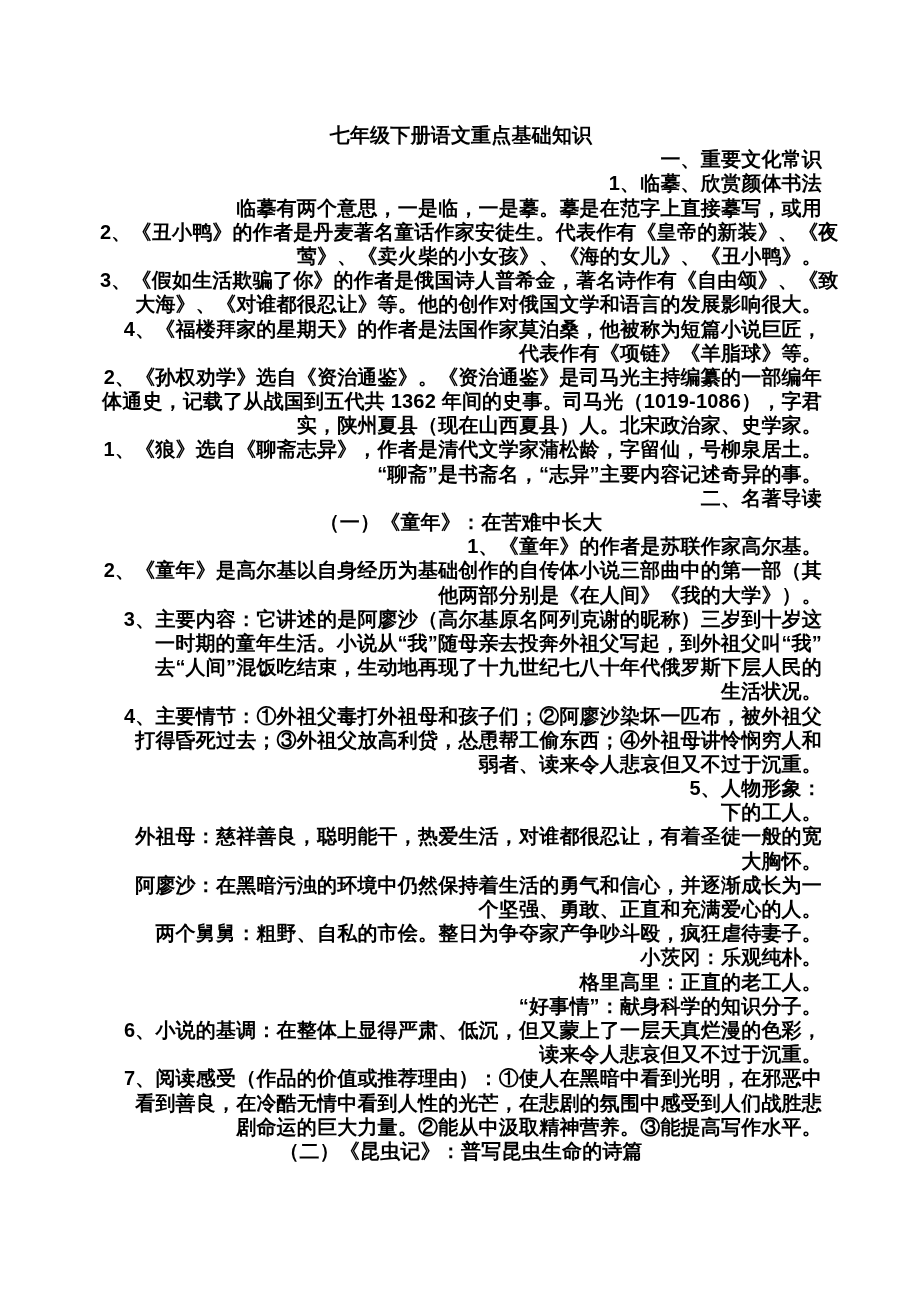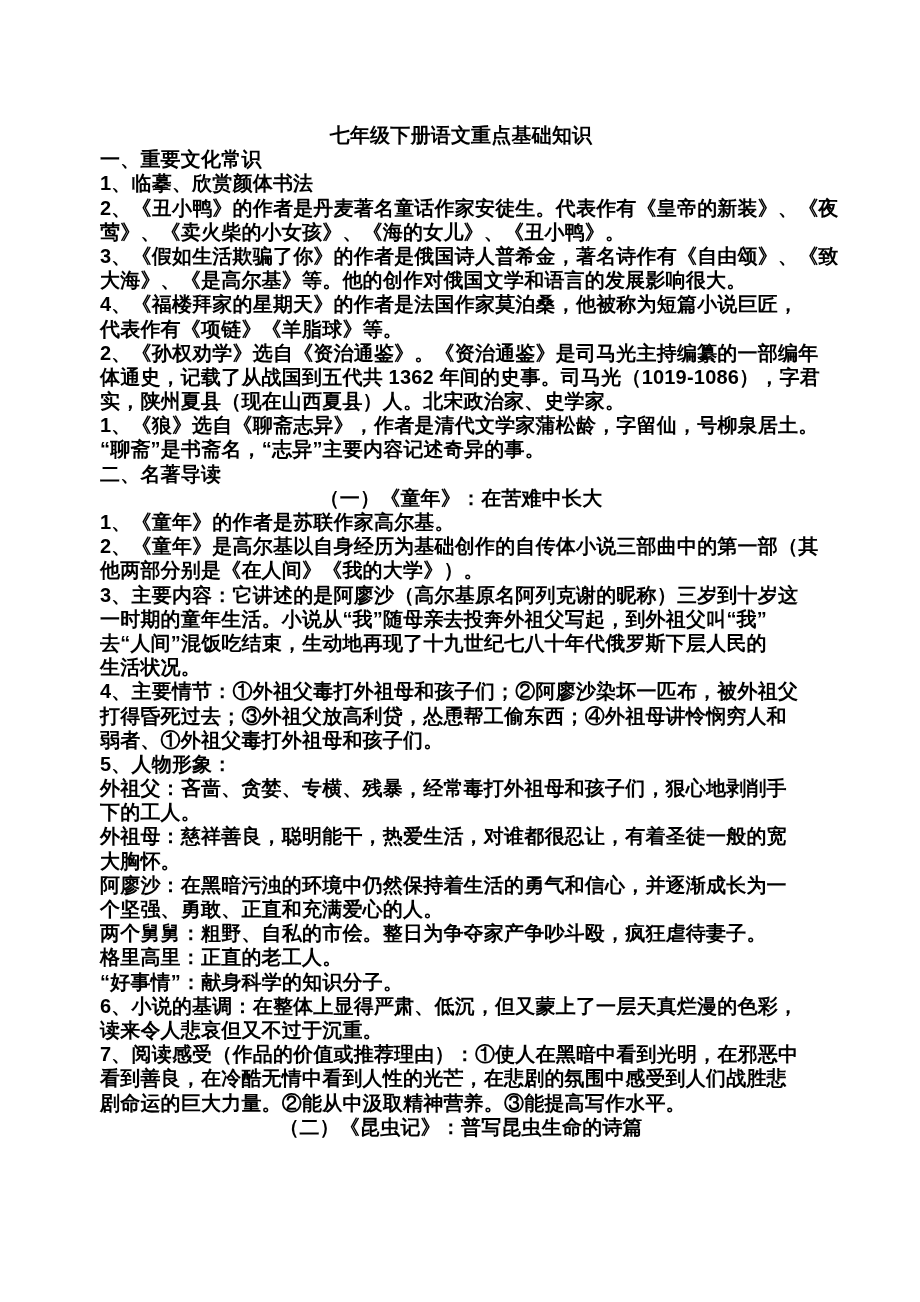--- a/index.html
+++ b/index.html
@@ -29,70 +29,71 @@
     top: 111px;
     width: 722px;
     font-size: 20px;
     font-weight: 700;
     line-height: 24.2px;
     letter-spacing: 0.2px;
   }
   .line {
     white-space: nowrap;
     height: 24.2px;
-    text-align: left;
+    text-align: right;
   }
   .line.center {
     text-align: center;
   }
   .u {
     text-underline-offset: 3px;
     text-decoration-thickness: 1.5px;
   }
 </style>
 </head>
 <body>
 
 <div class="doc-page">
   <div class="doc-content">
     <div class="line center">七年级下册语文重点基础知识</div>
     <div id="doc-lines">
         <div class="line"><span>一、重要文化常识</span></div>
         <div class="line"><span>1、临摹、欣赏颜体书法</span></div>
+        <div class="line"><span>临摹有两个意思，一是临，一是摹。摹是在范字上直接摹写，或用</span></div>
         <div class="line"><span>2、</span><span class="u">《丑小鸭》</span><span>的作者是</span><span class="u">丹麦</span><span>著名童话作家</span><span class="u">安徒生</span><span>。代表作有</span><span class="u">《皇帝的新装》、《夜</span></div>
         <div class="line"><span class="u">莺》、《卖火柴的小女孩》、《海的女儿》、《丑小鸭》</span><span>。</span></div>
         <div class="line"><span>3、</span><span class="u">《假如生活欺骗了你》</span><span>的作者是</span><span class="u">俄国</span><span>诗人</span><span class="u">普希金</span><span>，著名诗作有</span><span class="u">《自由颂》、《致</span></div>
-        <div class="line"><span class="u">大海》、《是高尔基》</span><span>等。他的创作对俄国文学和语言的发展影响很大。</span></div>
+        <div class="line"><span class="u">大海》、《对谁都很忍让》</span><span>等。他的创作对俄国文学和语言的发展影响很大。</span></div>
         <div class="line"><span>4、《福楼拜家的星期天》的作者是</span><span class="u">法国</span><span>作家</span><span class="u">莫泊桑</span><span>，他被称为</span><span class="u">短篇小说巨匠</span><span>，</span></div>
         <div class="line"><span>代表作有</span><span class="u">《项链》《羊脂球》</span><span>等。</span></div>
         <div class="line"><span>2、《孙权劝学》选自</span><span class="u">《资治通鉴》</span><span>。《资治通鉴》是</span><span class="u">司马光</span><span>主持编纂的一部</span><span class="u">编年</span></div>
         <div class="line"><span class="u">体通史</span><span>，记载了从</span><span class="u">战国</span><span>到</span><span class="u">五代</span><span>共 1362 年间的史事。</span><span class="u">司马光</span><span>（1019-1086），字君</span></div>
         <div class="line"><span>实，陕州夏县（现在山西夏县）人。</span><span class="u">北宋</span><span>政治家、史学家。</span></div>
         <div class="line"><span>1、《狼》选自</span><span class="u">《聊斋志异》</span><span>，作者是</span><span class="u">清代</span><span>文学家</span><span class="u">蒲松龄</span><span>，字</span><span class="u">留仙，</span><span>号</span><span class="u">柳泉居土</span><span>。</span></div>
         <div class="line"><span>“聊斋”是</span><span class="u">书斋名</span><span>，“志异”主要内容</span><span class="u">记述奇异的事</span><span>。</span></div>
         <div class="line"><span>二、名著导读</span></div>
         <div class="line center"><span>（一）《童年》：在苦难中长大</span></div>
         <div class="line"><span>1、《童年》的作者是</span><span class="u">苏联</span><span>作家</span><span class="u">高尔基</span><span>。</span></div>
         <div class="line"><span>2、《童年》是高尔基</span><span class="u">以自身经历为基础</span><span>创作的</span><span class="u">自传体</span><span>小说三部曲中的</span><span class="u">第一部</span><span>（其</span></div>
         <div class="line"><span>他两部分别是</span><span class="u">《在人间》《我的大学》</span><span>）。</span></div>
         <div class="line"><span>3、主要内容：它</span><span class="u">讲述的是阿廖沙（高尔基原名阿列克谢的昵称）三岁到十岁这</span></div>
         <div class="line"><span class="u">一时期的童年生活</span><span>。小说从“我”随母亲去投奔外祖父写起，到外祖父叫“我”</span></div>
         <div class="line"><span>去“人间”混饭吃结束，生动地再现了十九世纪七八十年代俄罗斯下层人民的</span></div>
         <div class="line"><span>生活状况。</span></div>
         <div class="line"><span>4、主要情节：①外祖父毒打外祖母和孩子们；②阿廖沙染坏一匹布，被外祖父</span></div>
         <div class="line"><span>打得昏死过去；③外祖父放高利贷，怂恿帮工偷东西；④外祖母讲怜悯穷人和</span></div>
-        <div class="line"><span>弱者、①外祖父毒打外祖母和孩子们。</span></div>
+        <div class="line"><span>弱者、读来令人悲哀但又不过于沉重。</span></div>
         <div class="line"><span>5、人物形象：</span></div>
-        <div class="line"><span>外祖父：吝啬、贪婪、专横、残暴，经常毒打外祖母和孩子们，狠心地剥削手</span></div>
         <div class="line"><span>下的工人。</span></div>
         <div class="line"><span>外祖母：慈祥善良，聪明能干，热爱生活，对谁都很忍让，有着圣徒一般的宽</span></div>
         <div class="line"><span>大胸怀。</span></div>
         <div class="line"><span>阿廖沙：在黑暗污浊的环境中仍然保持着生活的勇气和信心，并逐渐成长为一</span></div>
         <div class="line"><span>个坚强、勇敢、正直和充满爱心的人。</span></div>
         <div class="line"><span>两个舅舅：粗野、自私的市侩。整日为争夺家产争吵斗殴，疯狂虐待妻子。</span></div>
+        <div class="line"><span>小茨冈：乐观纯朴。</span></div>
         <div class="line"><span>格里高里：正直的老工人。</span></div>
         <div class="line"><span>“好事情”：献身科学的知识分子。</span></div>
         <div class="line"><span>6、小说的基调：在整体上显得严肃、低沉，但又蒙上了一层天真烂漫的色彩，</span></div>
         <div class="line"><span>读来令人悲哀但又不过于沉重。</span></div>
         <div class="line"><span>7、阅读感受（作品的价值或推荐理由）：①使人在黑暗中看到光明，在邪恶中</span></div>
         <div class="line"><span>看到善良，在冷酷无情中看到人性的光芒，在悲剧的氛围中感受到人们战胜悲</span></div>
         <div class="line"><span>剧命运的巨大力量。②能从中汲取精神营养。③能提高写作水平。</span></div>
         <div class="line center"><span>（二）《昆虫记》：普写昆虫生命的诗篇</span></div>
       </div>
   </div>

